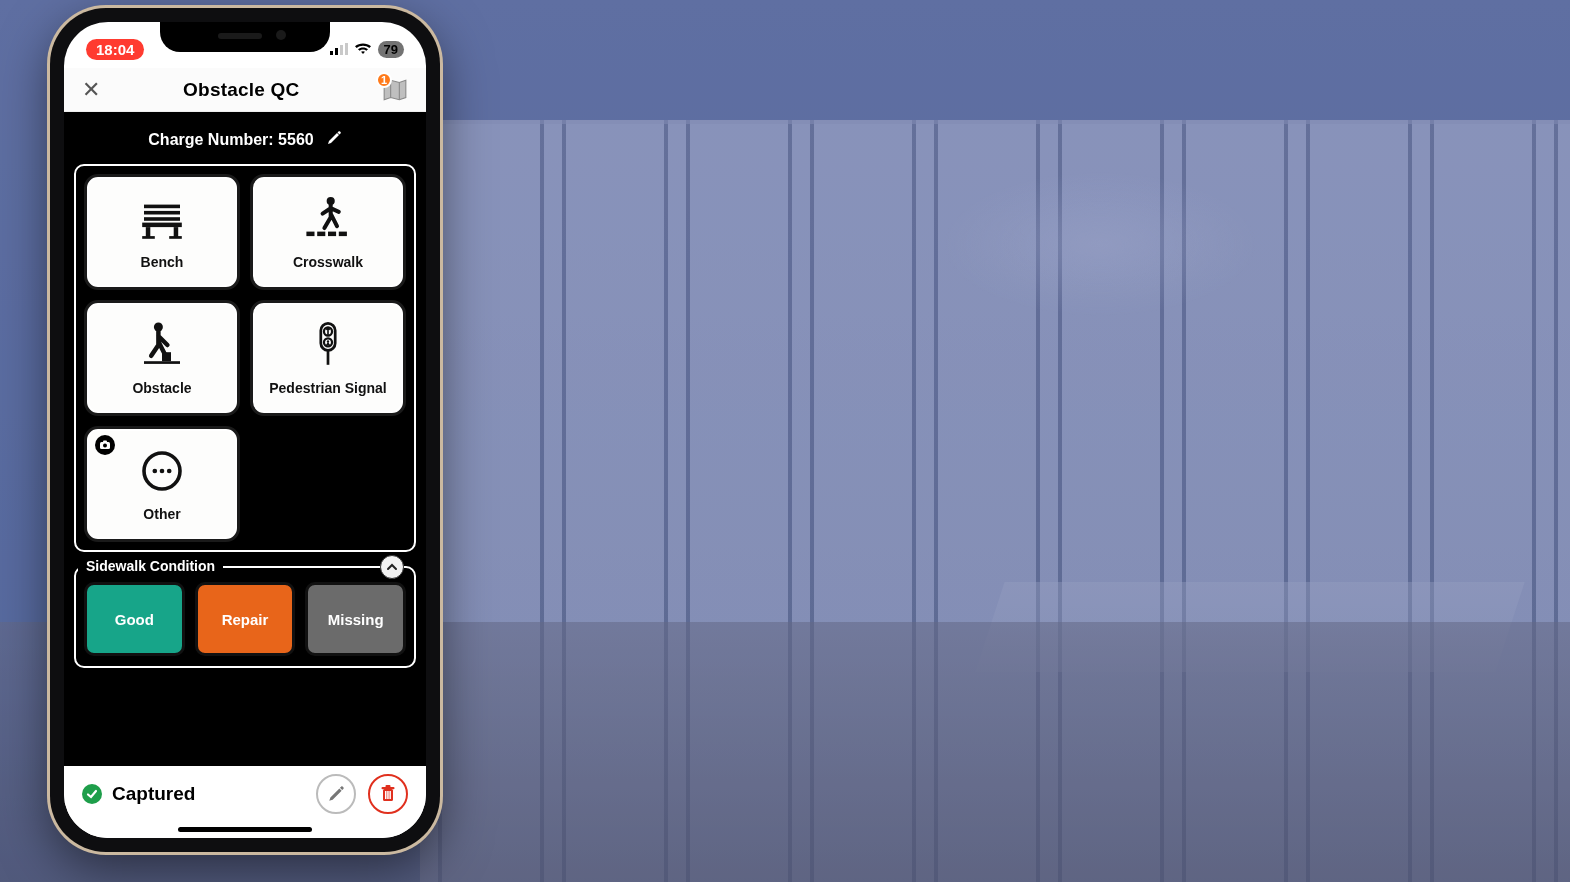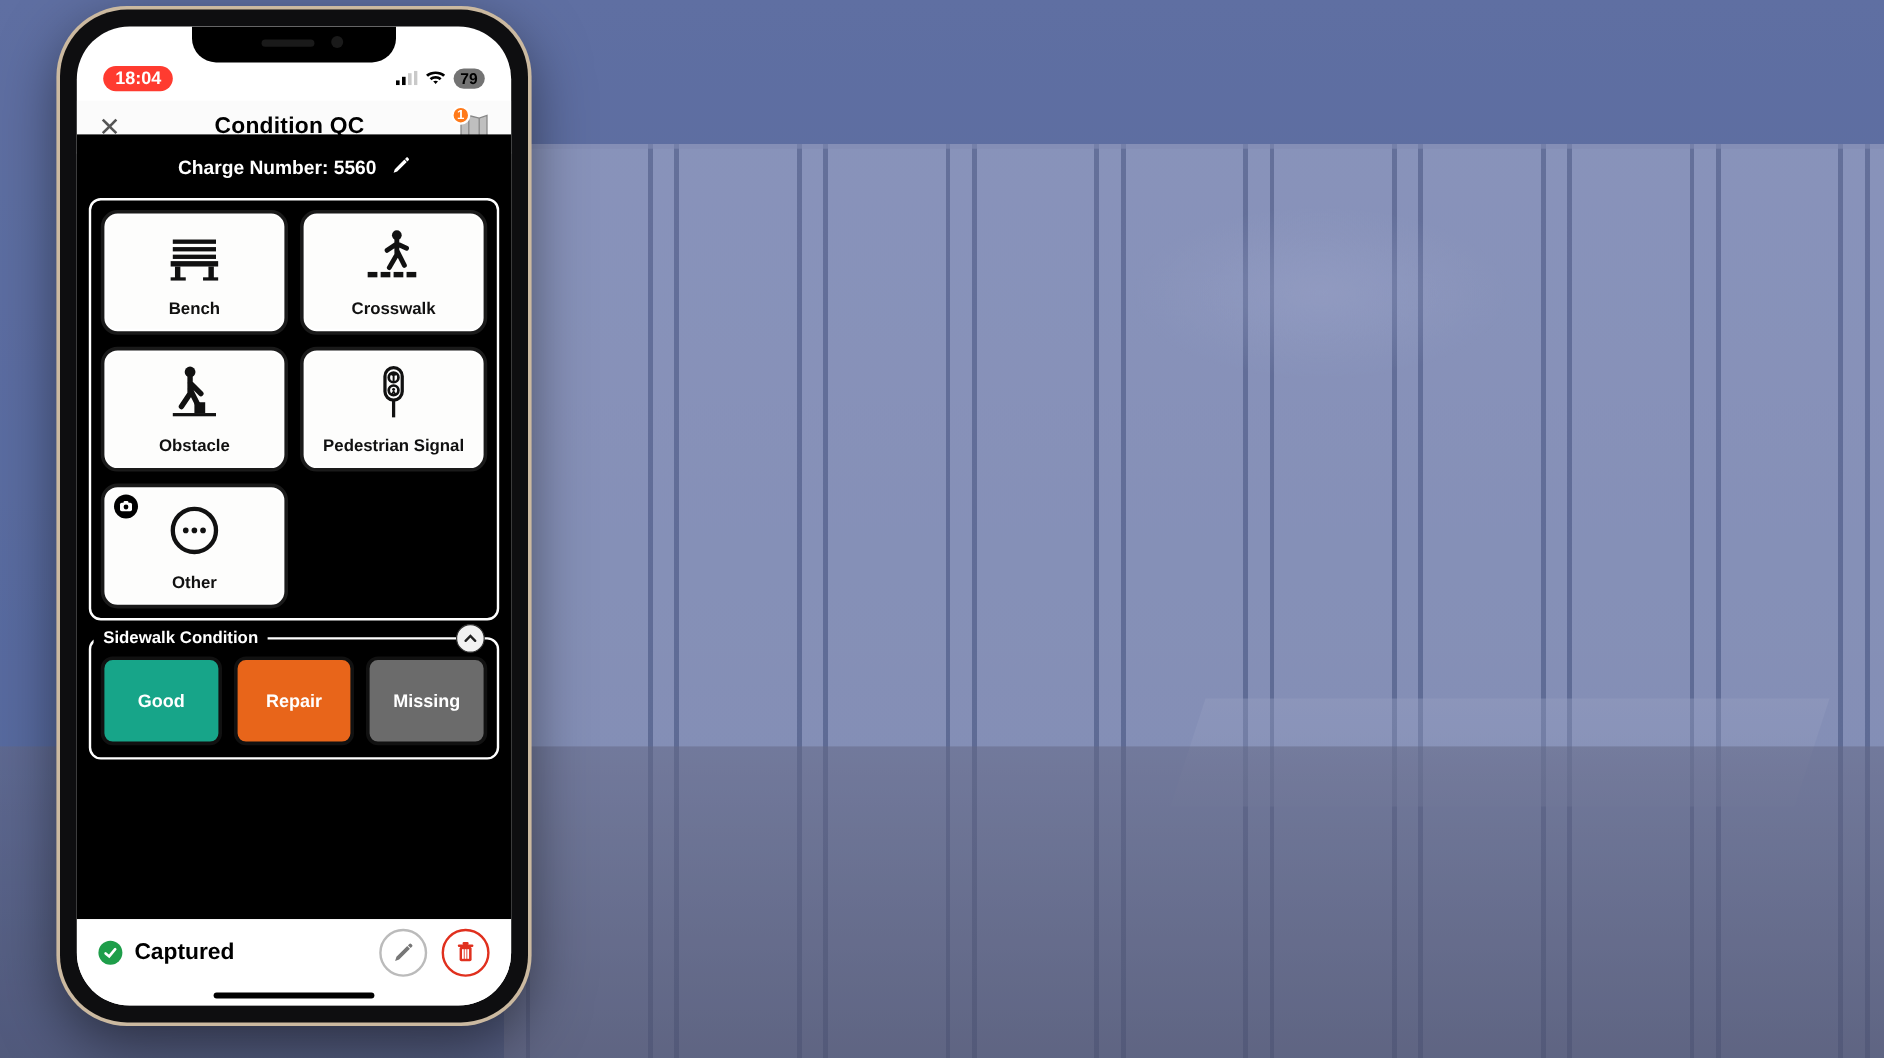--- a/index.html
+++ b/index.html
@@ -66,21 +66,21 @@
   .notch::before {
     content:""; position:absolute; left:58px; top:11px; width:44px; height:6px; border-radius:3px; background:#1a1a1a;
   }
   .notch::after {
     content:""; position:absolute; right:44px; top:8px; width:10px; height:10px; border-radius:50%; background:#1a1a1a;
   }
 
   
   .status-bar {
     height:46px; display:flex; align-items:center; justify-content:space-between;
-    padding:8px 22px 0 22px; font-size:15px; font-weight:600;margin-top:16px;
+    padding:8px 22px 0 22px; font-size:15px; font-weight:600;
   }
   .time-pill { background:#ff3b30; color:#fff; border-radius:14px; padding:2px 10px; font-weight:700; }
   .status-right { display:flex; align-items:center; gap:6px; }
   .batt-pill { background:#737373; color:#000; border-radius:10px; padding:1px 6px; font-size:13px; font-weight:700; }
 
   
   .app-header {
     height:44px; display:flex; align-items:center; justify-content:space-between;
     padding:0 18px; background:#fbfbfb; border-bottom:1px solid #eee;
   }
@@ -103,21 +103,21 @@
   .charge-row { display:flex; align-items:center; justify-content:center; gap:12px; padding:6px 0 14px 0; }
   .charge-text { font-size:16px; font-weight:700; }
   .pencil { width:16px; height:16px; }
 
   .grid-frame {
     border:2px solid #fff; border-radius:10px; padding:8px; display:grid;
     grid-template-columns:1fr 1fr; gap:10px;
   }
   .tile {
     background:#fdfdfc; color:#111; border-radius:14px; border:3px solid #1a1a1a;
-    height:104px; position:relative; display:flex; flex-direction:column;
+    height:116px; position:relative; display:flex; flex-direction:column;
     align-items:center; justify-content:center; padding:8px 6px 10px 6px;
     box-shadow: inset 0 0 0 2px #fff;
   }
   .tile .lbl { font-size:14px; font-weight:600; margin-top:8px; }
   .tile svg.icon { width:54px; height:54px; }
   .cam-badge {
     position:absolute; top:6px; left:8px; width:20px; height:20px; border-radius:50%;
     background:#000; display:flex; align-items:center; justify-content:center;
   }
   .cam-badge svg { width:12px; height:12px; }
@@ -184,21 +184,21 @@
             <path d="M9 11 L11 8.8 C10 8 8 8 7 8.8 Z" fill="#000"></path>
             <path d="M4 6.2 C7 3.8 11 3.8 14 6.2 L12.4 7.8 C10.4 6.2 7.6 6.2 5.6 7.8 Z" fill="#000"></path>
             <path d="M1 3.3 C5.5 -0.4 12.5 -0.4 17 3.3 L15.3 5 C11.8 2 6.2 2 2.7 5 Z" fill="#000"></path>
           </svg>
         <span class="batt-pill">79</span>
       </div>
     </div>
 
     <div class="app-header">
       <span class="close-x">✕</span>
-      <span class="app-title">Condition QC</span>
+      <span class="app-title">Obstacle QC</span>
       <div class="map-btn">
         <svg viewBox="0 0 24 22">
             <path d="M2 4 L8 2 L16 4 L22 2 L22 18 L16 20 L8 18 L2 20 Z" fill="#bfbfbf" stroke="#888" stroke-width="1"></path>
             <path d="M8 2 L8 18 M16 4 L16 20" stroke="#888" stroke-width="1"></path>
           </svg>
         <span class="map-badge">1</span>
       </div>
     </div>
 
     <div class="black-panel">

